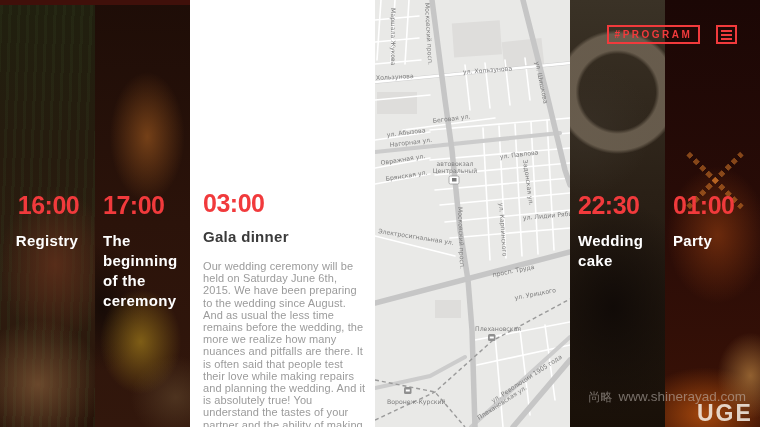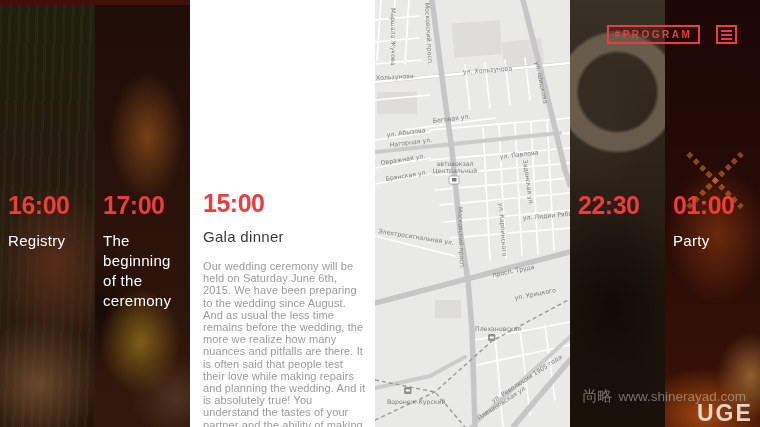--- a/index.html
+++ b/index.html
@@ -14,21 +14,21 @@
   .c4 { width:195px; background:#e9e9e7; }
   .c5 { width:95px;padding-left:17px; }
   .c6 { width:95px; }
 
   
   .c1 { background:
     linear-gradient(180deg, #40100a 0 5px, rgba(0,0,0,0) 5px),
     radial-gradient(80px 110px at 58% 62%, rgba(92,46,26,.9), rgba(0,0,0,0) 70%),
     radial-gradient(90px 90px at 40% 90%, rgba(122,84,52,.8), rgba(0,0,0,0) 72%),
     repeating-linear-gradient(92deg, rgba(48,58,30,.28) 0 3px, rgba(0,0,0,0) 3px 9px),
-    linear-gradient(180deg, #20200f 0%, #261b0e 38%, #2f1d10 68%, #261208 100%); }
+    linear-gradient(180deg, #20200f 0%, #261b0e 38%, #2f1d10 68%, #261208 100%); text-align: center; }
   .c2 { background:
     linear-gradient(180deg, #40100a 0 5px, rgba(0,0,0,0) 5px),
     radial-gradient(55px 95px at 55% 32%, rgba(130,72,26,.85), rgba(0,0,0,0) 68%),
     radial-gradient(58px 75px at 48% 80%, rgba(140,106,24,.85), rgba(0,0,0,0) 70%),
     radial-gradient(60px 55px at 85% 93%, rgba(96,70,44,.6), rgba(0,0,0,0) 75%),
     radial-gradient(50px 80px at 8% 72%, rgba(20,10,6,.9), rgba(0,0,0,0) 80%),
     linear-gradient(180deg, #1e0d07 0%, #2b130a 52%, #32170c 100%); }
   .c5 { background:
     radial-gradient(circle 72px at 50% 92px, rgba(0,0,0,0) 38px, rgba(112,100,84,.85) 42px 58px, rgba(0,0,0,0) 62px),
     radial-gradient(110px 140px at 45% 72%, rgba(16,10,7,.95), rgba(0,0,0,0) 78%),
@@ -42,21 +42,21 @@
   .sail { position:absolute; left:12px; top:178px; width:76px; height:5px;
           background:repeating-linear-gradient(90deg, rgba(214,120,40,.55) 0 5px, rgba(0,0,0,0) 5px 9px); }
   .sail.s1 { transform:rotate(45deg); }
   .sail.s2 { transform:rotate(-45deg); }
   .sign-text { position:absolute; left:32px; bottom:0px; font-size:23px; font-weight:800;
                letter-spacing:2px; color:rgba(246,240,232,.85); }
 
   
   .tcontent { position:absolute; top:193px; left:8px; right:6px; z-index:3; }
   .time { color:var(--accent); font-size:25px; font-weight:700; letter-spacing:-.5px; line-height:1; }
-  .ttitle { margin-top:13px; color:#fff; font-size:15px; font-weight:400;
+  .ttitle { margin-top:13px; color:#fff; font-size:15px; font-weight:700;
             line-height:20px; letter-spacing:.3px; max-width:78px; }
   .c3 .tcontent { top:191px; left:13px; right:12px; }
   .c3 .ttitle { color:#3a3a3a; max-width:170px; margin-top:11px; }
   .desc { margin-top:13px; width:163px; color:#9b9b9b; font-size:11px;
           line-height:12.2px; letter-spacing:.1px; }
 
   
   .hdr { position:absolute; top:25px; right:23px; z-index:10; display:flex; gap:16px; }
   .prog-btn { width:93px; height:19px; border:2px solid var(--accent); color:var(--accent);
               font-size:10px; font-weight:700; letter-spacing:2.5px;
@@ -74,21 +74,21 @@
   .road-med-c { stroke:#cfcfcf; stroke-width:3.6; stroke-linecap:round; fill:none; }
   .road-major { stroke:#c6c6c6; stroke-width:5.5; stroke-linecap:round; fill:none; }
   .road-major2{ stroke:#cccccc; stroke-width:4; stroke-linecap:round; fill:none; }
   .rail { stroke:#9a9a9a; stroke-width:1.4; stroke-dasharray:4 3; fill:none; }
   .blk { fill:#dedddb; }
   #map-labels text { font-family:"DejaVu Sans", sans-serif; font-size:6.2px; fill:#7d7d7d; }
 
   
   .watermark { position:absolute; right:14px; bottom:21px; z-index:11; display:flex; gap:6px;
                align-items:baseline; color:rgba(196,190,184,.55); font-size:13.5px; }
-  .watermark .logo { font-size:15px;text-align:right; }
+  .watermark .logo { font-size:12px;text-align:right; }
 </style>
 </head>
 <body>
 
 <div class="stage" style="--accent:#f13a3c">
 
   <section class="col c1">
     <div class="tcontent">
       <div class="time">16:00</div>
       <div class="ttitle">Registry</div>
@@ -97,21 +97,21 @@
 
   <section class="col c2">
     <div class="tcontent">
       <div class="time">17:00</div>
       <div class="ttitle">The beginning of the ceremony</div>
     </div>
   </section>
 
   <section class="col c3">
     <div class="tcontent">
-      <div class="time">15:00</div>
+      <div class="time">03:00</div>
       <div class="ttitle">Gala dinner</div>
       <p class="desc">Our wedding ceremony will be held on Saturday June 6th, 2015. We have been preparing to the wedding since August. And as usual the less time remains before the wedding, the more we realize how many nuances and pitfalls are there. It is often said that people test their love while making repairs and planning the wedding. And it is absolutely true! You understand the tastes of your partner and the ability of making compromise. And it is not so easy to do!</p>
     </div>
   </section>
 
   <section class="col c4">
     <svg viewBox="0 0 195 427" xmlns="http://www.w3.org/2000/svg">
       <rect x="0" y="0" width="195" height="427" fill="#e9e9e7"></rect>
       <g>
         <rect class="blk" x="78" y="22" width="48" height="34" transform="rotate(-4 100 40)"></rect>
@@ -209,20 +209,21 @@
           <text transform="translate(12 404) rotate(0)">Воронеж-Курский</text>
           <text transform="translate(118 403) rotate(-33)">ул. Революции 1905 года</text>
           <text transform="translate(104 420) rotate(-33)">Плехановская ул.</text>
         </g>
     </svg>
   </section>
 
   <section class="col c5">
     <div class="tcontent">
       <div class="time">22:30</div>
+      <div class="ttitle">Wedding cake</div>
     </div>
   </section>
 
   <section class="col c6">
     <span class="sail s1"></span>
     <span class="sail s2"></span>
     <div class="sign-text">UGE</div>
     <div class="tcontent">
       <div class="time">01:00</div>
       <div class="ttitle">Party</div>

